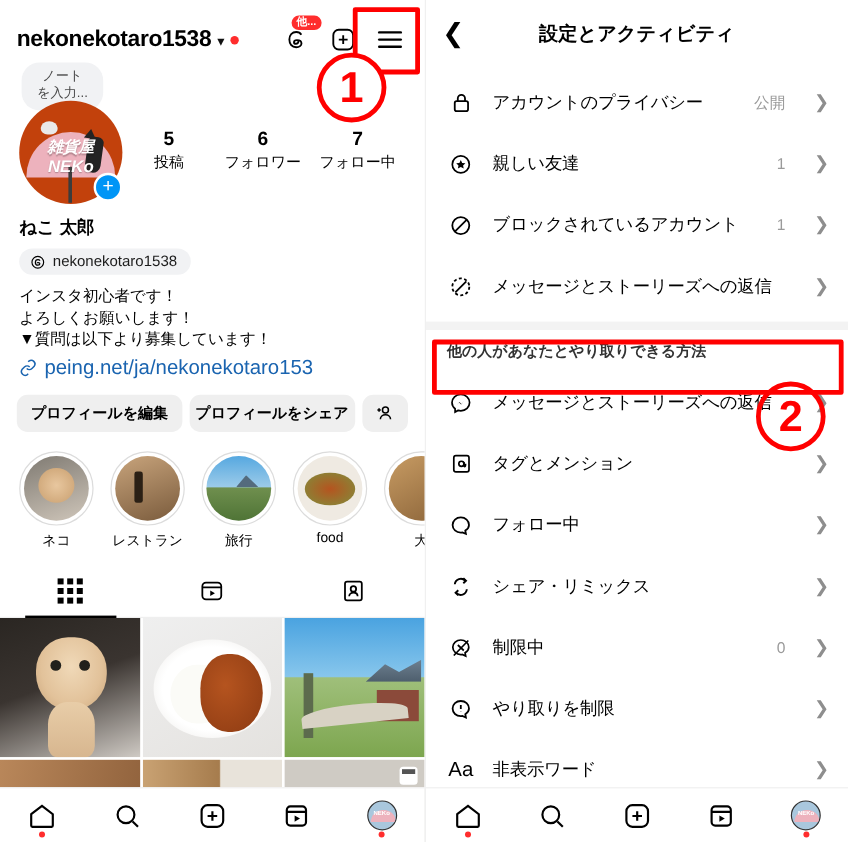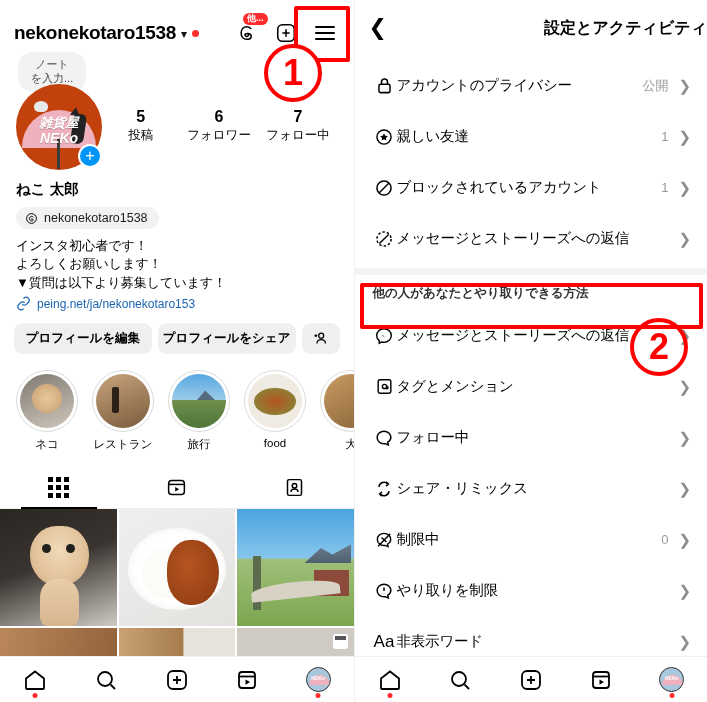--- a/index.html
+++ b/index.html
@@ -80,21 +80,21 @@
   .stat-num { font-size: 16px; font-weight: bold; color: #000; }
   .stat-lbl { font-size: 12.5px; color: #000; margin-top: 1px; }
 
   .fullname { font-size: 14.5px; font-weight: bold; color: #000; padding: 10px 16px 0 16px; }
   .threads-chip {
     display: inline-flex; align-items: center; gap: 6px; background: #f1f2f4; border-radius: 14px;
     padding: 4px 11px 4px 9px; margin: 8px 0 0 16px; font-size: 12.5px; color: #1c1c1c;
   }
   .bio { padding: 8px 16px 0 16px; font-size: 13px; color: #000; line-height: 1.42; }
   .link-row { display: flex; align-items: center; gap: 6px; padding: 4px 16px 0 16px; }
-  .link-txt { font-size: 12px; color: #1a64b0; font-weight: 500; }
+  .link-txt { font-size: 17px; color: #1a64b0; font-weight: 500; }
 
   .btn-row { display: flex; gap: 6px; padding: 12px 14px 0 14px; align-items: center; }
   .pbtn {
     flex: 1; background: #efefef; border: none; border-radius: 9px; height: 31px;
     font-size: 12.5px; font-weight: bold; color: #000; display: flex; align-items: center;
     justify-content: center; font-family: inherit;
   }
   .pbtn.sq { flex: 0 0 38px; }
 
   .highlights { display: flex; gap: 14px; padding: 16px 0 0 16px; }
@@ -165,23 +165,23 @@
   }
   .nav-item { position: relative; width: 40px; height: 36px; display:flex; align-items:center; justify-content:center; }
   .nav-dot { position:absolute; bottom: 0px; left: 50%; transform: translateX(-50%); width:5px; height:5px; border-radius:50%; background:#ff2d2d; }
   .nav-avatar { width: 25px; height: 25px; border-radius: 50%; overflow: hidden; background:#a9c7dd; position:relative; border:1.5px solid #333;}
   .nav-av-u { position:absolute; left:2px; top:7px; width:21px; height:10px; background:#edb2bd; border-radius:11px 11px 0 0; }
   .nav-av-t { position:absolute; left:0; right:0; top:7px; text-align:center; font-size:5px; color:#fff; font-weight:bold; }
 
   
   .set-header { height: 56px; display: flex; align-items: center; padding: 0 14px; position: relative; }
   .back-chev { font-size: 22px; color: #000; font-weight: 400; line-height: 1; }
-  .set-title { position: absolute; left: 0; right: 0; text-align: right; font-size: 16px; font-weight: bold; color: #000; pointer-events: none; }
+  .set-title { position: absolute; left: 0; right: 0; text-align: center; font-size: 16px; font-weight: bold; color: #000; pointer-events: none; }
   .set-list { padding-top: 4px; }
-  .set-row { display: flex; align-items: center; height: 51px; padding: 0 16px 0 18px; gap: 1px; }
+  .set-row { display: flex; align-items: center; height: 51px; padding: 0 16px 0 18px; gap: 15px; }
   .set-ico { width: 23px; flex: 0 0 23px; display: flex; align-items: center; justify-content: center; }
   .set-lbl { font-size: 14.5px; color: #000; flex: 1; letter-spacing: -0.2px; }
   .set-val { font-size: 13px; color: #9a9a9a; margin-right: 9px; }
   .set-chev { color: #8e8e8e; font-size: 15px; line-height: 1; }
   .sep { height: 7px; background: #f3f3f3; margin: 4px 0 0 0; }
   .sec-title { font-size: 12.5px; font-weight: bold; color: #333; padding: 10px 18px 4px 18px; }
 
   
   .anno-box { position: absolute; border: 4px solid #ff0000; border-radius: 2px; pointer-events: none; }
   .anno-circle {

